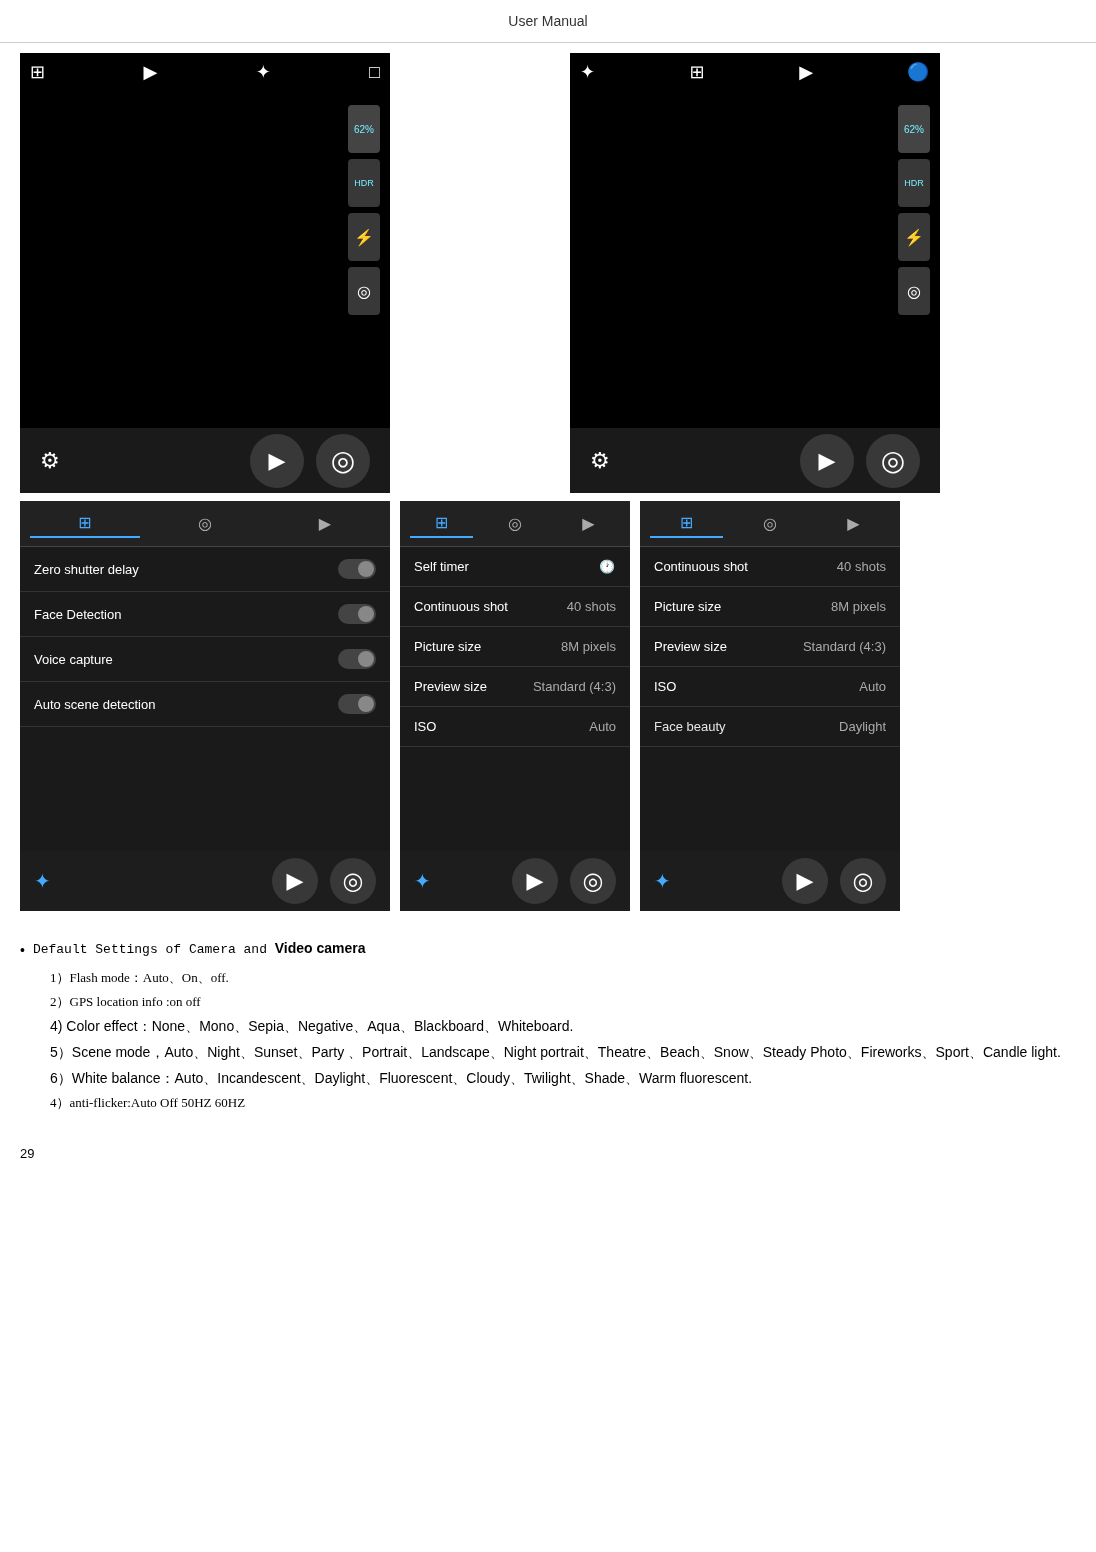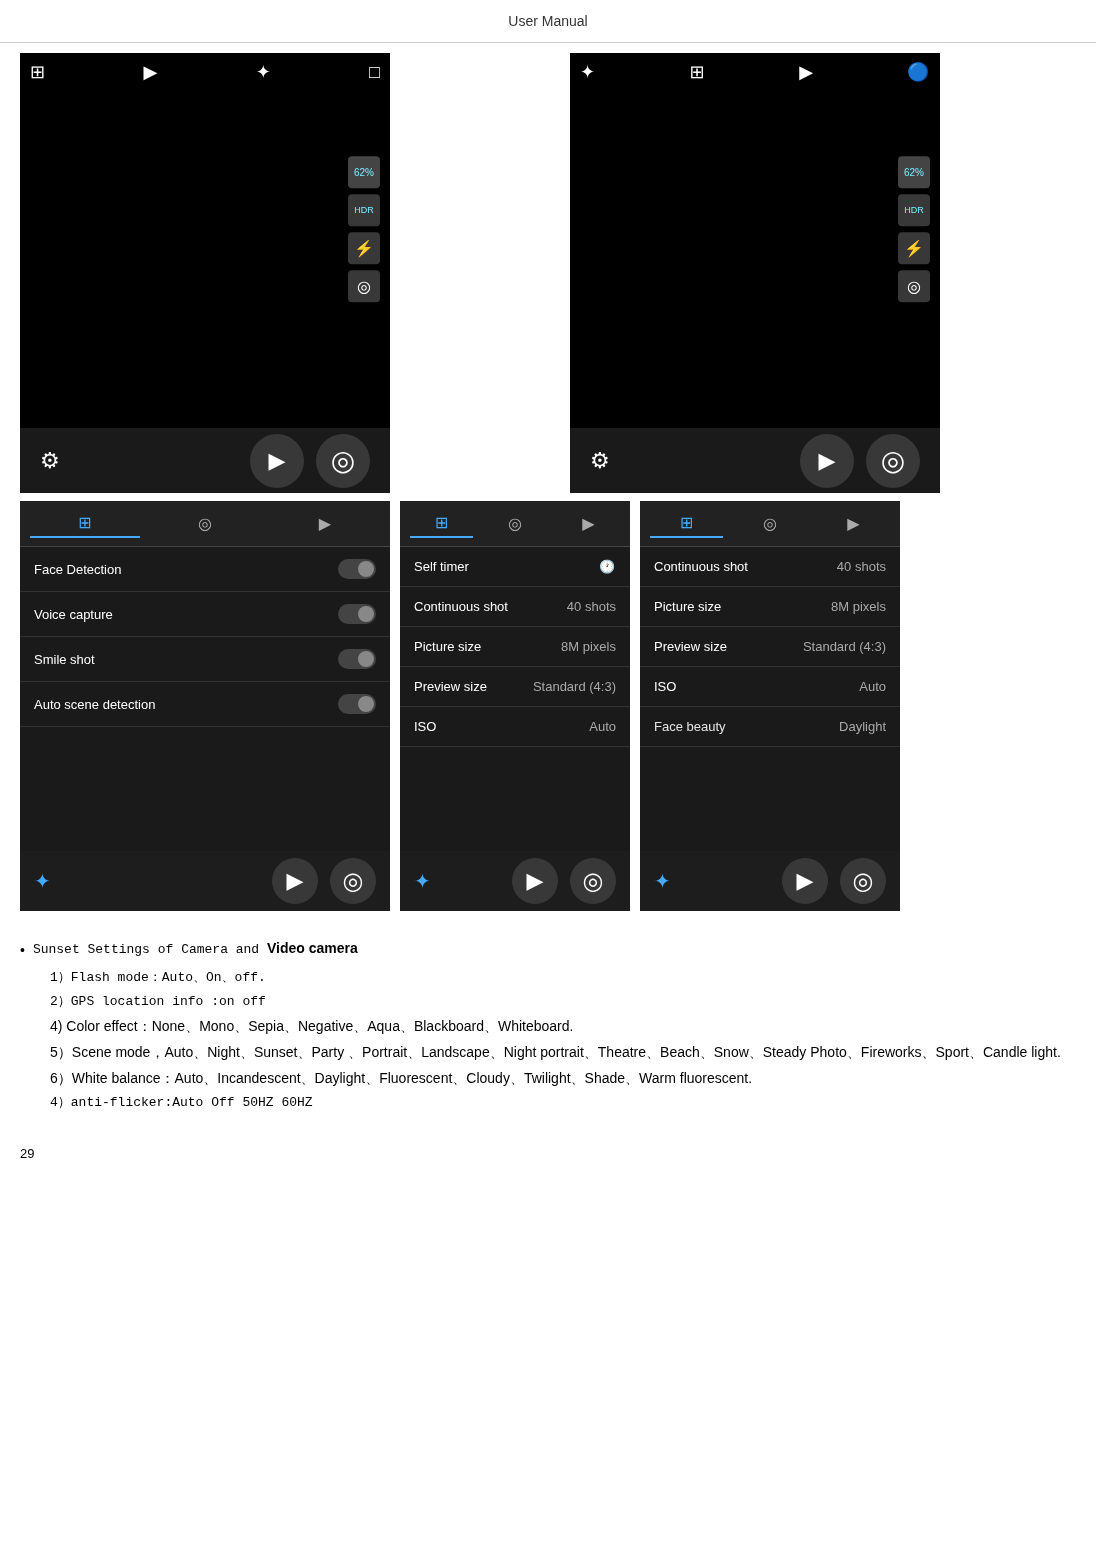--- a/index.html
+++ b/index.html
@@ -76,21 +76,21 @@
       top: 50%;
       transform: translateY(-80%);
       display: flex;
       flex-direction: column;
       gap: 6px;
       align-items: center;
     }
 
     .cam-right-icon {
       width: 32px;
-      height: 32px;
+      height: 48px;
       background: rgba(80,80,80,0.7);
       border-radius: 4px;
       display: flex;
       align-items: center;
       justify-content: center;
       color: #fff;
       font-size: 16px;
     }
 
     .cam-right-icon.percent {
@@ -265,21 +265,21 @@
     .bullet-dot {
       margin-right: 8px;
       margin-top: 2px;
     }
 
     .item-text {
       flex: 1;
     }
 
     .text-mono {
-      font-family: Liberation Mono, monospace;
+      font-family: Liberation Serif, serif;
       font-size: 13px;
     }
 
     .indent-1 {
       padding-left: 30px;
       display: block;
       margin-bottom: 2px;
     }
 
     .indent-2 {
@@ -378,35 +378,35 @@
     <div class="settings-panel settings-panel-left">
 
       <div class="settings-tabs">
         <div class="settings-tab active">⊞</div>
         <div class="settings-tab">◎</div>
         <div class="settings-tab">▶</div>
       </div>
 
       <div class="settings-list">
 
+        <div class="settings-item">
+          <span class="settings-item-label">Zero shutter delay</span>
+          <div class="toggle-off"></div>
+        </div>
 
         <div class="settings-item">
           <span class="settings-item-label">Face Detection</span>
           <div class="toggle-off"></div>
         </div>
 
         <div class="settings-item">
           <span class="settings-item-label">Voice capture</span>
           <div class="toggle-off"></div>
         </div>
 
-        <div class="settings-item">
-          <span class="settings-item-label">Smile shot</span>
-          <div class="toggle-off"></div>
-        </div>
 
         <div class="settings-item">
           <span class="settings-item-label">Auto scene detection</span>
           <div class="toggle-off"></div>
         </div>
 
       </div>
 
       <div class="settings-bottom-bar">
         <span class="settings-gear">✦</span>
@@ -512,21 +512,21 @@
 
     </div>
 
   </div>
 
   <div class="text-content">
 
     <div class="bullet-item">
       <span class="bullet-dot">•</span>
       <div class="item-text">
-        <span style="font-family:'Courier New',monospace;font-size:13px;">Sunset Settings of Camera and </span><span style="font-weight:bold;">Video camera</span>
+        <span style="font-family:'Courier New',monospace;font-size:13px;">Default Settings of Camera and </span><span style="font-weight:bold;">Video camera</span>
       </div>
     </div>
 
     <span class="indent-1 text-mono">1）Flash mode：Auto、On、off.</span>
     <span class="indent-1 text-mono">2）GPS location info :on   off</span>
 
     <div class="indent-2">
       <span>4)  </span><span>Color effect：None、Mono、Sepia、Negative、Aqua、Blackboard、Whiteboard.</span>
     </div>
 

